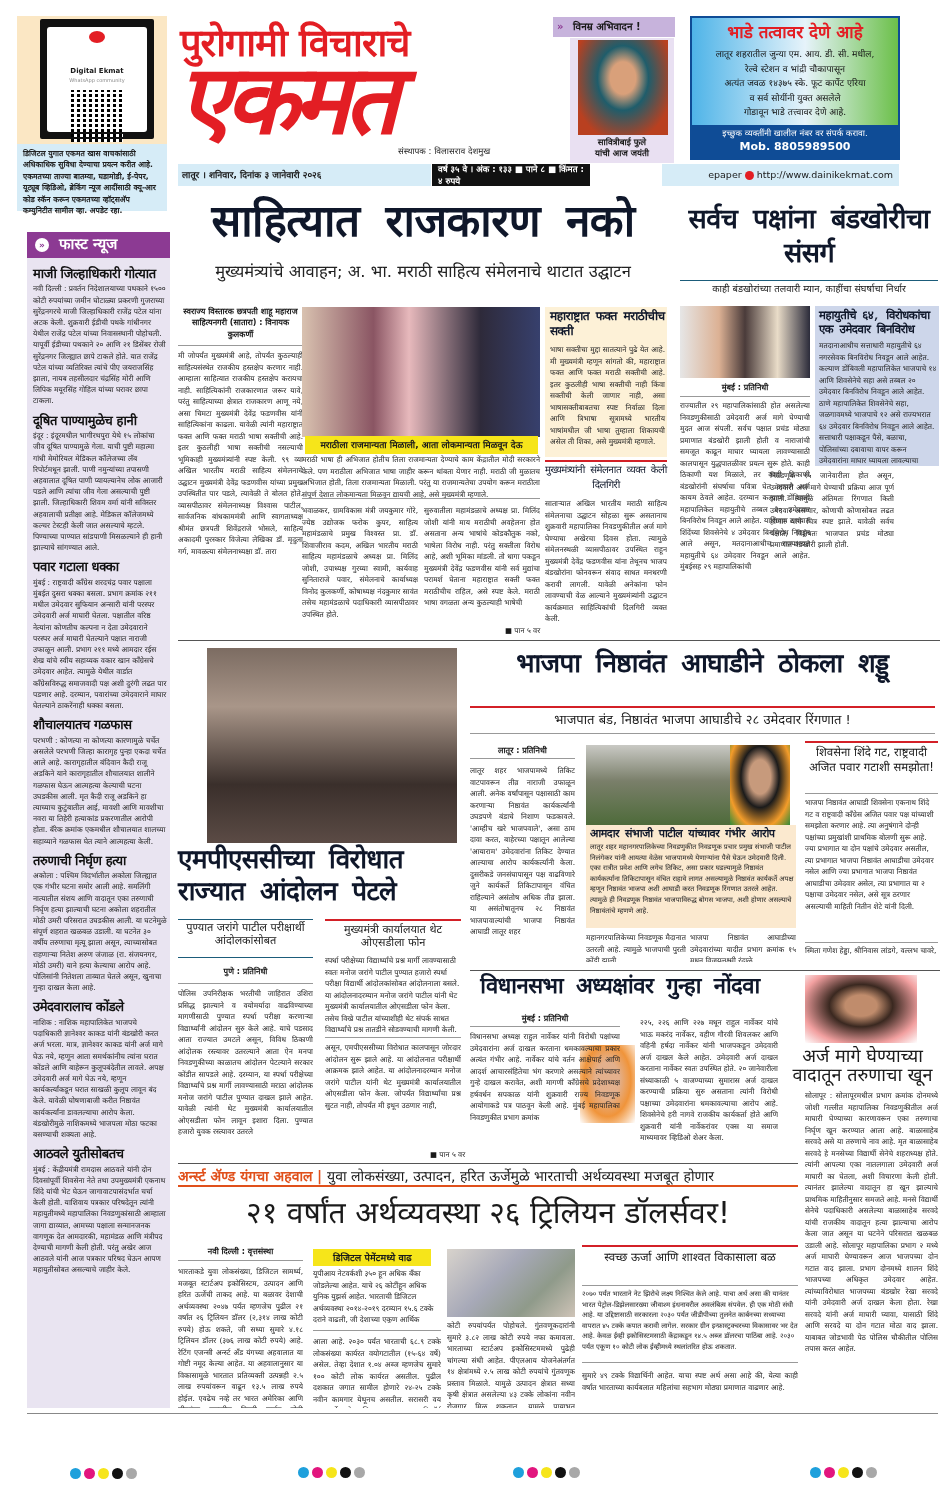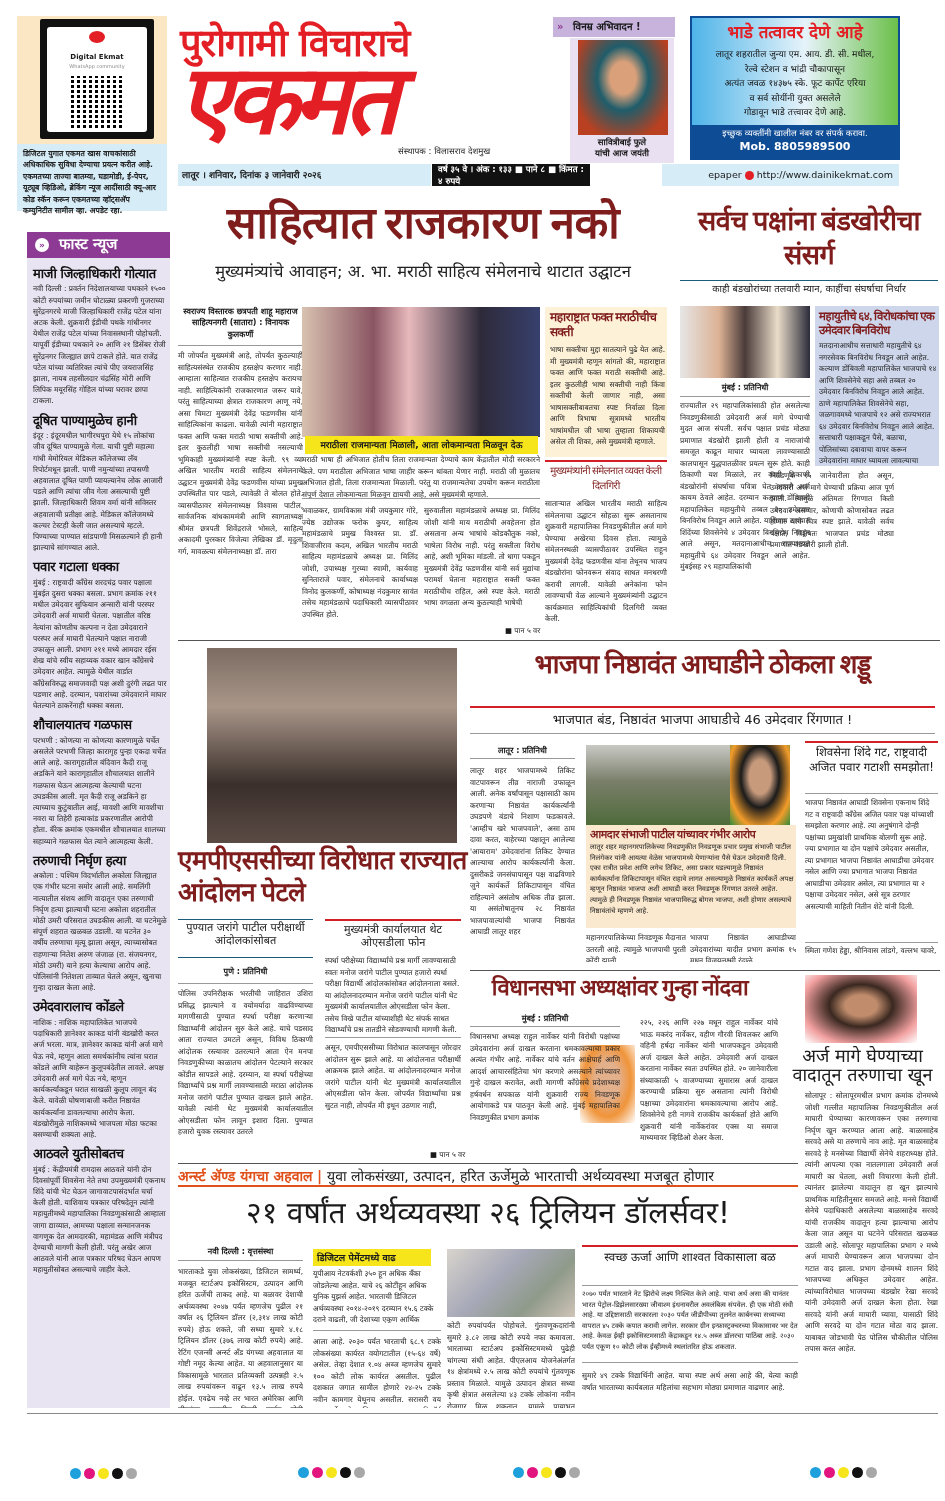--- a/index.html
+++ b/index.html
@@ -1,19 +1,19 @@
 <!DOCTYPE html>
 <html><head>
 <meta charset="utf-8">
 <style>
 *{box-sizing:border-box;margin:0;padding:0}
 body{width:945px;height:1501px;background:#fff;font-family:"DejaVu Sans",sans-serif;color:#1a1a1a;position:relative;overflow:hidden;font-size:7.4px;line-height:1.42}
 .abs{position:absolute}
 .txt{font-size:7.4px;line-height:11.5px;color:#222;text-align:justify}
-.hd{font-family:Liberation Serif, serif;font-weight:bold;color:#7f1d1d;letter-spacing:-0.5px}
+.hd{font-family:Liberation Mono, monospace;font-weight:bold;color:#0f172a;letter-spacing:-0.5px}
 .rule{height:1px;background:#999}
 .redrule{height:2px;background:#d32027}
 .dateline{font-size:8px;font-weight:bold;text-align:center}
 .img{background:linear-gradient(135deg,#8a6d5a,#c9a88a 40%,#5c4a3e 70%,#9e8170);}
 .dots{display:flex;gap:3px}
 .dots span{width:11px;height:11px;border-radius:50%}
 
 #qrbox{left:17px;top:16px;width:150px;height:128px;background:#fbe7c4}
 #qrinner{left:40px;top:19px;width:114px;height:120px;background:#111;border-radius:2px}
 #qrcard{left:47px;top:27px;width:100px;height:105px;background:#fff;border-radius:3px}
@@ -39,21 +39,21 @@
 #ad-foot{left:692px;top:125px;width:206px;height:33px;background:#0f4c96;color:#fff;text-align:center;font-size:8.5px;line-height:13px;padding-top:2px}
 #ad-mob{font-size:11px;font-weight:bold}
 </style>
 </head>
 <body>
 
 <div class="abs" id="qrbox"></div>
 <div class="abs" id="qrinner"></div>
 <div class="abs" id="qrcard">
   <div style="margin:4px auto 0;width:16px;height:12px;background:#e31e24;border-radius:50%"></div>
-  <div style="text-align:center;font-size:7px;font-weight:bold;margin-top:10px">Digital Ekmat</div>
+  <div style="text-align:center;font-size:7px;font-weight:bold;margin-top:24px">Digital Ekmat</div>
   <div style="text-align:center;font-size:5px;color:#888">WhatsApp community</div>
   <div style="margin:6px auto 0;width:52px;height:52px;background:
     repeating-linear-gradient(90deg,#000 0 3px,#fff 3px 6px),#000;
     -webkit-mask:repeating-linear-gradient(0deg,#000 0 3px,transparent 3px 5px);mask:repeating-linear-gradient(0deg,#000 0 3px,transparent 3px 5px);outline:3px solid #000"></div>
 </div>
 <div class="abs" id="qrblurb">डिजिटल युगात एकमत खास वाचकांसाठी अधिकाधिक सुविधा देण्याचा प्रयत्न करीत आहे. एकमतच्या ताज्या बातम्या, घडामोडी, ई-पेपर, यूट्यूब व्हिडिओ, ब्रेकिंग न्यूज आदींसाठी क्यू-आर कोड स्कॅन करून एकमतच्या व्हॉट्सअ‍ॅप कम्युनिटीत सामील व्हा. अपडेट रहा.</div>
 
 <div class="abs" id="fastnews"></div>
 <div class="abs" id="fastnews-head">
   <span style="width:14px;height:14px;border-radius:50%;background:#fff;color:#8c3a93;font-size:9px;display:flex;align-items:center;justify-content:center">»</span>
@@ -170,21 +170,21 @@
 <div class="abs txt" style="left:178px;top:988px;width:135px;height:173px;overflow:hidden">पोलिस उपनिरीक्षक भरतीची जाहिरात उशिरा प्रसिद्ध झाल्याने व वयोमर्यादा वाढविण्याच्या मागणीसाठी पुण्यात स्पर्धा परीक्षा करणाऱ्या विद्यार्थ्यांनी आंदोलन सुरु केले आहे. याचे पडसाद आता राज्यात उमटले असून, विविध ठिकाणी आंदोलक रस्त्यावर उतरल्याने आता ऐन मनपा निवडणुकीच्या काळातच आंदोलन पेटल्याने सरकार कोंडीत सापडले आहे. दरम्यान, या स्पर्धा परीक्षेच्या विद्यार्थ्यांचे प्रश्न मार्गी लावण्यासाठी मराठा आंदोलक मनोज जरांगे पाटील पुण्यात दाखल झाले आहेत. यावेळी त्यांनी थेट मुख्यमंत्री कार्यालयातील ओएसडीला फोन लावून इशारा दिला. पुण्यात हजारो युवक रस्त्यावर उतरले</div>
 <div class="abs redrule" style="left:325px;top:919px;width:136px"></div>
 <div class="abs" style="left:325px;top:923px;width:136px;font-size:11px;line-height:13px;text-align:center">मुख्यमंत्री कार्यालयात थेट ओएसडीला फोन</div>
 <div class="abs txt" style="left:325px;top:955px;width:136px;height:78px;overflow:hidden;text-align:left">स्पर्धा परीक्षेच्या विद्यार्थ्यांचे प्रश्न मार्गी लावण्यासाठी स्वतः मनोज जरांगे पाटील पुण्यात हजारो स्पर्धा परीक्षा विद्यार्थी आंदोलकांसोबत आंदोलनाला बसले. या आंदोलनादरम्यान मनोज जरांगे पाटील यांनी थेट मुख्यमंत्री कार्यालयातील ओएसडीला फोन केला. तसेच विखे पाटील यांच्याशीही थेट संपर्क साधत विद्यार्थ्यांचे प्रश्न तातडीने सोडवण्याची मागणी केली. प्रश्न सुटला नाही तर लक्षात ठेवा, निवडणुका तोंडावर आहेत, असा थेट इशाराही मनोज जरांगे पाटील यांनी दिला.</div>
 <div class="abs rule" style="left:325px;top:1037px;width:136px"></div>
 <div class="abs txt" style="left:325px;top:1042px;width:136px;height:118px;overflow:hidden">असून, एमपीएससीच्या विरोधात कालपासून जोरदार आंदोलन सुरू झाले आहे. या आंदोलनात परीक्षार्थी आक्रमक झाले आहेत. या आंदोलनादरम्यान मनोज जरांगे पाटील यांनी थेट मुख्यमंत्री कार्यालयातील ओएसडीला फोन केला. जोपर्यंत विद्यार्थ्यांचा प्रश्न सुटत नाही, तोपर्यंत मी इथून उठणार नाही,</div>
 <div class="abs" style="left:430px;top:1150px;font-size:7.4px">■ पान ५ वर</div>
 
 <div class="abs hd" style="left:470px;top:648px;width:465px;font-size:26px;line-height:34px;text-align:center">भाजपा निष्ठावंत आघाडीने ठोकला शड्डू</div>
 <div class="abs redrule" style="left:470px;top:706px;width:465px"></div>
-<div class="abs" style="left:470px;top:711px;width:465px;font-size:13px;text-align:center">भाजपात बंड, निष्ठावंत भाजपा आघाडीचे 46 उमेदवार रिंगणात !</div>
+<div class="abs" style="left:470px;top:711px;width:465px;font-size:13px;text-align:center">भाजपात बंड, निष्ठावंत भाजपा आघाडीचे २८ उमेदवार रिंगणात !</div>
 <div class="abs rule" style="left:470px;top:733px;width:465px"></div>
 <div class="abs dateline" style="left:470px;top:745px;width:105px">लातूर : प्रतिनिधी</div>
 <div class="abs rule" style="left:470px;top:758px;width:105px"></div>
 <div class="abs txt" style="left:470px;top:765px;width:105px;height:190px;overflow:hidden">लातूर शहर भाजपामध्ये तिकिट वाटपावरून तीव्र नाराजी उफाळून आली. अनेक वर्षांपासून पक्षासाठी काम करणाऱ्या निष्ठावंत कार्यकर्त्यांनी उघडपणे बंडाचे निशाण फडकावले. 'आम्हीच खरे भाजपवाले', असा ठाम दावा करत, बाहेरच्या पक्षातून आलेल्या 'आयाराम' उमेदवारांना तिकिट देण्यात आल्याचा आरोप कार्यकर्त्यांनी केला. दुसरीकडे जनसंघापासून पक्ष वाढविणारे जुने कार्यकर्ते तिकिटापासून वंचित राहिल्याने असंतोष अधिक तीव्र झाला. या असंतोषातूनच २८ निष्ठावंत भाजपावाल्यांची भाजपा निष्ठावंत आघाडी लातूर शहर</div>
 <div class="abs img" style="left:586px;top:745px;width:144px;height:80px;background:linear-gradient(180deg,#c9c9c4,#7a7f6a 45%,#4e6b3a)"></div>
 <div class="abs img" style="left:730px;top:745px;width:60px;height:80px;background:radial-gradient(ellipse at 50% 40%,#c79a7c 25%,#1b1b1b 45%,#f39c2a 75%,#2e8b3a)"></div>
 <div class="abs" style="left:586px;top:825px;width:210px;height:103px;background:#fbe9cf"></div>
 <div class="abs hd" style="left:590px;top:827px;width:205px;font-size:11px">आमदार संभाजी पाटील यांच्यावर गंभीर आरोप</div>
 <div class="abs txt" style="left:590px;top:842px;width:205px;height:86px;overflow:hidden;text-align:left;font-size:6.9px;line-height:10.6px">लातूर शहर महानगरपालिकेच्या निवडणुकीत निवडणूक प्रचार प्रमुख संभाजी पाटील निलंगेकर यांनी आयत्या वेळेस भाजपामध्ये येणाऱ्यांना पैसे घेऊन उमेदवारी दिली. एका रात्रीत प्रवेश आणि लगेच तिकिट, असा प्रकार घडल्यामुळे निष्ठावंत कार्यकर्त्यांना तिकिटापासून वंचित राहावे लागत असल्यामुळे निष्ठावंत कार्यकर्ते अपक्ष म्हणून निष्ठावंत भाजपा अशी आघाडी करत निवडणूक रिंगणात उतरले आहेत. त्यामुळे ही निवडणूक निष्ठावंत भाजपाविरुद्ध बोगस भाजपा, अशी होणार असल्याचे निष्ठावंतांचे म्हणणे आहे.</div>
 <div class="abs txt" style="left:586px;top:932px;width:100px;height:30px;overflow:hidden">महानगरपालिकेच्या निवडणूक मैदानात उतरली आहे. त्यामुळे भाजपाची पुरती कोंडी झाली.</div>
@@ -213,21 +213,21 @@
 <div class="abs" style="left:178px;top:1167px;width:620px;font-size:14px;white-space:nowrap;overflow:hidden">
   <span style="color:#e0501b;font-weight:bold">अर्न्स्ट ॲण्ड यंगचा अहवाल</span>
   <span style="color:#e0501b;font-weight:bold"> | </span>
   <span>युवा लोकसंख्या, उत्पादन, हरित ऊर्जेमुळे भारताची अर्थव्यवस्था मजबूत होणार</span>
 </div>
 <div class="abs redrule" style="left:178px;top:1185px;width:620px;background:#e0501b"></div>
 <div class="abs" style="left:178px;top:1193px;width:620px;font-size:30px;line-height:40px;text-align:center">२१ वर्षांत अर्थव्यवस्था २६ ट्रिलियन डॉलर्सवर!</div>
 <div class="abs dateline" style="left:178px;top:1246px;width:125px">नवी दिल्ली : वृत्तसंस्था</div>
 <div class="abs rule" style="left:178px;top:1260px;width:125px"></div>
 <div class="abs txt" style="left:178px;top:1266px;width:125px;height:142px;overflow:hidden">भारताकडे युवा लोकसंख्या, डिजिटल सामर्थ्य, मजबूत स्टार्टअप इकोसिस्टम, उत्पादन आणि हरित ऊर्जेची ताकद आहे. या बळावर देशाची अर्थव्यवस्था २०४७ पर्यंत म्हणजेच पुढील २१ वर्षांत २६ ट्रिलियन डॉलर (२,३१४ लाख कोटी रुपये) होऊ शकते, जी सध्या सुमारे ४.१८ ट्रिलियन डॉलर (३७६ लाख कोटी रुपये) आहे. रेटिंग एजन्सी अर्न्स्ट अँड यंगच्या अहवालात या गोष्टी नमूद केल्या आहेत. या अहवालानुसार या विकासामुळे भारतात प्रतिव्यक्ती उत्पन्नही २.५ लाख रुपयांवरून वाढून १३.५ लाख रुपये होईल. एवढेच नव्हे तर भारत अमेरिका आणि चीननंतर जगातील तिसरी सर्वात मोठी अर्थव्यवस्था बनण्याच्या दिशेने वेगाने वाटचाल करत असल्याचा दावाही या अहवालात करण्यात</div>
-<div class="abs" style="left:313px;top:1249px;width:118px;height:17px;background:#f6e51a;font-size:9.5px;font-weight:bold;display:flex;align-items:center;padding-left:4px">डिजिटल पेमेंटमध्ये वाढ</div>
+<div class="abs" style="left:313px;top:1249px;width:118px;height:17px;background:#f6e51a;font-size:9.5px;font-weight:bold;display:flex;align-items:center;padding-left:20px">डिजिटल पेमेंटमध्ये वाढ</div>
 <div class="abs txt" style="left:313px;top:1268px;width:128px;height:55px;overflow:hidden;text-align:left">यूपीआय नेटवर्कशी ३५० हून अधिक बँका जोडलेल्या आहेत. याचे २६ कोटींहून अधिक युनिक युझर्स आहेत. भारताची डिजिटल अर्थव्यवस्था २०१४-२०१९ दरम्यान १५.६ टक्के दराने वाढली, जी देशाच्या एकूण आर्थिक वाढीपेक्षा २.४ पट वेगवान होती.</div>
 <div class="abs rule" style="left:313px;top:1330px;width:128px"></div>
 <div class="abs txt" style="left:313px;top:1336px;width:128px;height:72px;overflow:hidden">आला आहे. २०३० पर्यंत भारताची ६८.९ टक्के लोकसंख्या कार्यरत वयोगटातील (१५-६४ वर्षे) असेल. तेव्हा देशात १.०४ अब्ज म्हणजेच सुमारे १०० कोटी लोक कार्यरत असतील. पुढील दशकात जगात सामील होणारे २४-२५ टक्के नवीन कामगार येथूनच असतील. सरासरी वय २८.४ वर्षे आहे. याशिवाय भारतात १०७ युनिकॉर्न आहेत. ४ वर्षांत ते वार्षिक ६६ टक्क्यांनी वाढले. त्यांचे एकूण मूल्य ७.३५ लाख</div>
 <div class="abs img" style="left:447px;top:1249px;width:128px;height:68px;background:linear-gradient(135deg,#d8d3cc,#a7a9b8 40%,#8f9a8a 70%,#cfc4b8)"></div>
 <div class="abs txt" style="left:447px;top:1320px;width:128px;height:88px;overflow:hidden">कोटी रुपयांपर्यंत पोहोचले. गुंतवणूकदारांनी सुमारे ३.८२ लाख कोटी रुपये नफा कमावला. भारताच्या स्टार्टअप इकोसिस्टममध्ये पुढेही चांगल्या संधी आहेत. पीएलआय योजनेअंतर्गत १४ क्षेत्रांमध्ये २.५ लाख कोटी रुपयांचे गुंतवणूक प्रस्ताव मिळाले. यामुळे उत्पादन क्षेत्रात सध्या कृषी क्षेत्रात असलेल्या ४३ टक्के लोकांना नवीन रोजगार मिळू शकतात. यामुळे पायाभूत सुविधांमध्येही गुंतवणूक वाढेल. याशिवाय कार्यरत महिलांची संख्या वाढणार असून, भारताच्या उच्च शिक्षणामध्ये</div>
 <div class="abs redrule" style="left:582px;top:1245px;width:216px;background:#d32027"></div>
 <div class="abs" style="left:582px;top:1250px;width:216px;font-size:11.5px;line-height:14px;text-align:center">स्वच्छ ऊर्जा आणि शाश्वत विकासाला बळ</div>
 <div class="abs rule" style="left:582px;top:1285px;width:216px"></div>
 <div class="abs txt" style="left:582px;top:1289px;width:216px;height:70px;overflow:hidden;text-align:left;font-size:6.9px;line-height:10.6px">२०७० पर्यंत भारताने नेट झिरोचे लक्ष्य निश्चित केले आहे. याचा अर्थ असा की यानंतर भारत पेट्रोल-डिझेलसारख्या जीवाश्म इंधनावरील अवलंबित्व संपवेल. ही एक मोठी संधी आहे. या उद्दिष्टासाठी सरकारला २०३० पर्यंत जीडीपीच्या तुलनेत कार्बनच्या सध्याच्या वापरात ४५ टक्के कपात करावी लागेल. सरकार ग्रीन इन्फ्रास्ट्रक्चरच्या विकासावर भर देत आहे. केवळ ईव्ही इकोसिस्टमसाठी केंद्राकडून १४.५ अब्ज डॉलरचा पाठिंबा आहे. २०३० पर्यंत एकूण १० कोटी लोक ईव्हीमध्ये स्थलांतरित होऊ शकतात.</div>
 <div class="abs rule" style="left:582px;top:1362px;width:216px"></div>

